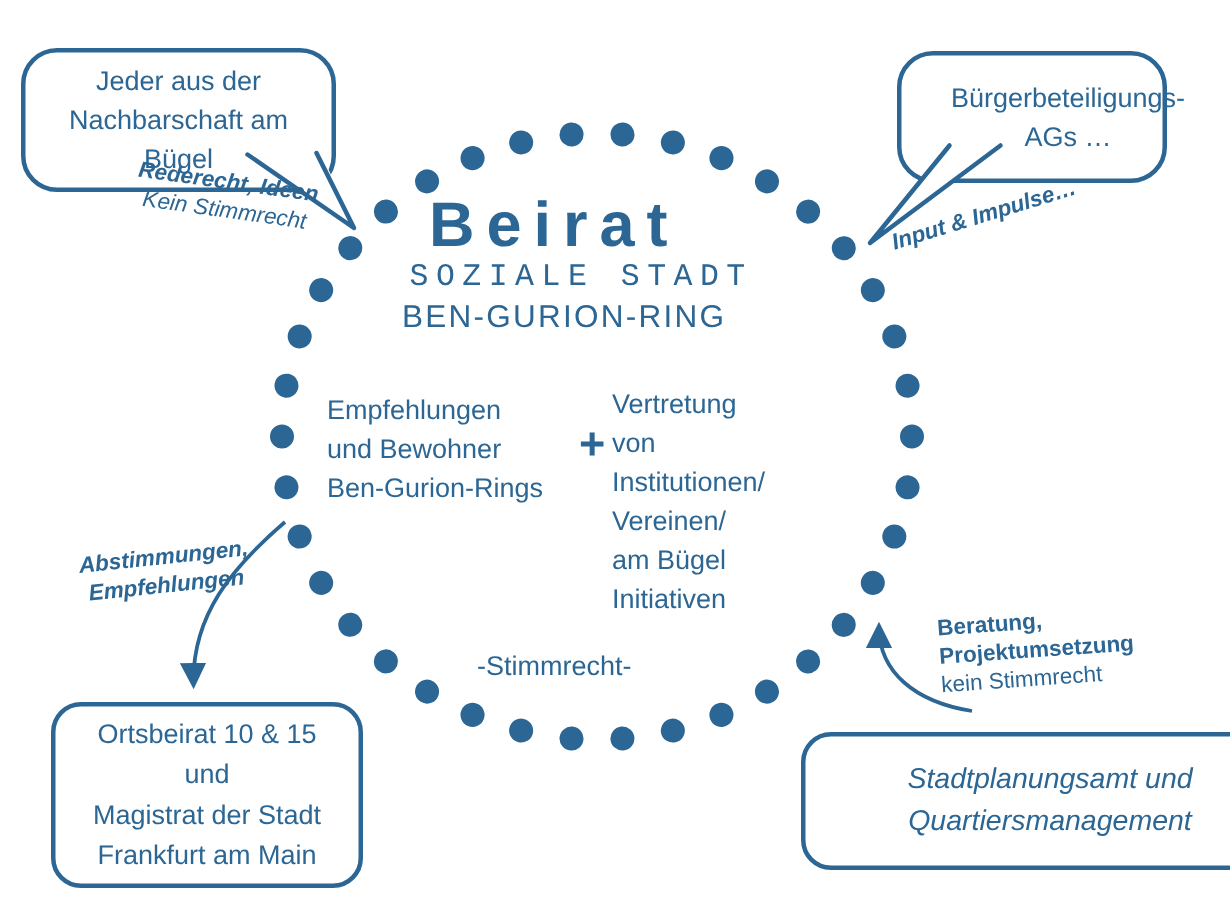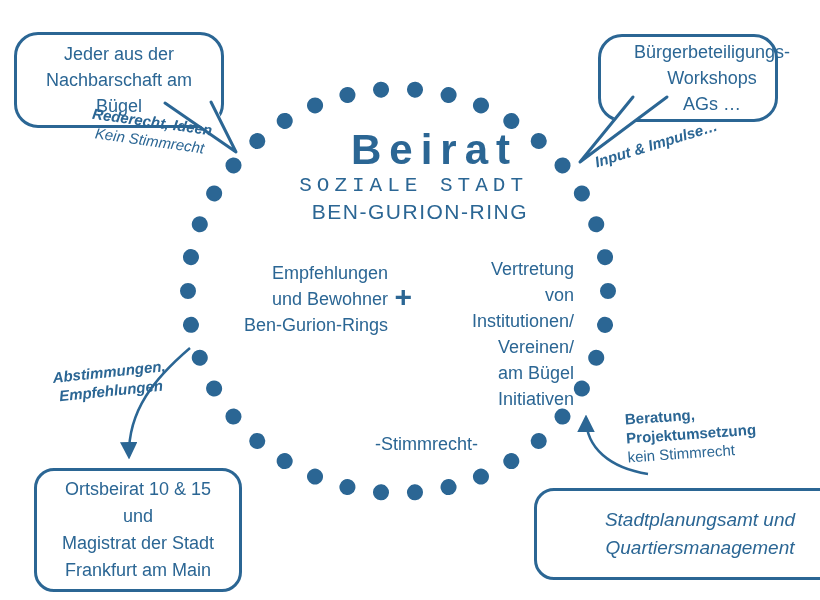--- a/index.html
+++ b/index.html
@@ -12,21 +12,21 @@
     position:absolute;z-index:1;background:#fff;border:3px solid #2b6694;border-radius:24px;
     display:flex;flex-direction:column;justify-content:center;align-items:center;
     text-align:center;font-size:18px;line-height:26px;box-sizing:border-box;margin-top:24px;
   }
   .box{
     position:absolute;z-index:1;background:#fff;border:3px solid #2b6694;border-radius:20px;
     display:flex;flex-direction:column;justify-content:center;align-items:center;
     text-align:center;font-size:18px;line-height:27px;box-sizing:border-box;
   }
   .abs{position:absolute;z-index:3;}
-  .ctr{text-align:right;}
+  .ctr{text-align:left;}
   .title{font-size:42px;font-weight:700;letter-spacing:8px;text-indent:8px;}
   .sub1{font-size:21px;letter-spacing:5px;text-indent:5px;}
   .sub2{font-size:21px;letter-spacing:1.5px;}
   .group{font-size:18px;line-height:26px;}
   .plus{font-size:30px;font-weight:700;}
   .note{font-size:18px;}
   .lbl{font-size:15px;line-height:19px;font-style:italic;}
   .lbl .b{font-weight:700;}
   .bubble-tl{left:14px;top:8px;width:210px;height:96px;}
   .bubble-tr{left:598px;top:10px;width:180px;height:88px;padding-left:48px;}
@@ -50,21 +50,20 @@
 <div class="canvas">
 
   <div class="bubble bubble-tl">
     <div>Jeder aus der</div>
     <div>Nachbarschaft am</div>
     <div>Bügel</div>
   </div>
 
   <div class="bubble bubble-tr">
     <div>Bürgerbeteiligungs-</div>
-    <div>Workshops</div>
     <div>AGs …</div>
   </div>
 
   <div class="box box-bl">
     <div>Ortsbeirat 10 &amp; 15</div>
     <div>und</div>
     <div>Magistrat der Stadt</div>
     <div>Frankfurt am Main</div>
   </div>
 

